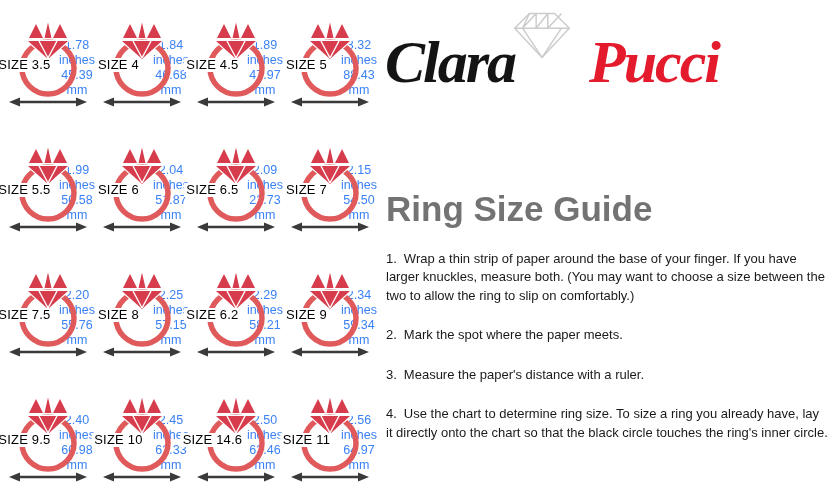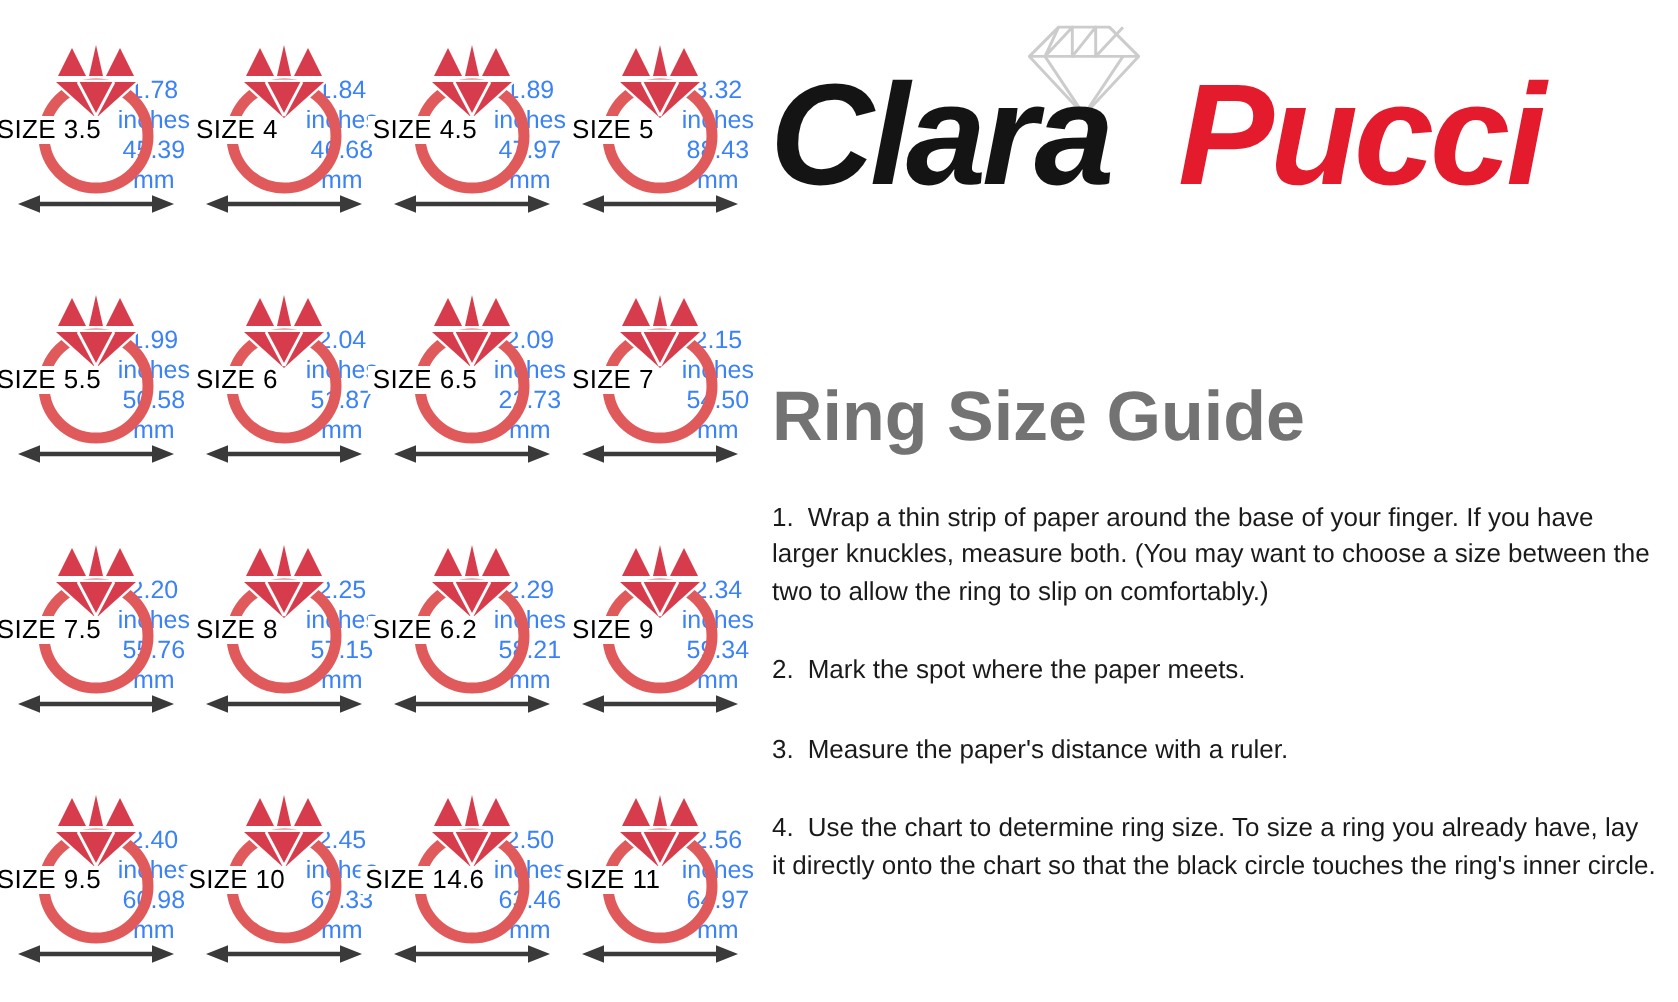--- a/index.html
+++ b/index.html
@@ -20,22 +20,22 @@
   .size-chip {
     position:absolute; left:50%; top:37px; transform:translateX(-50%);
     background:#fff; padding:0 2px; font-size:13px; color:#000; white-space:nowrap;
     line-height:1.1; letter-spacing:0.2px;
   }
   .dims { margin-top:6px; text-align:center; font-size:12.5px; line-height:1.2; color:#3b82f6; }
 
   
   .brand { position:absolute; left:385px; top:8px; width:450px; height:100px; }
   .brand-word {
-    position:absolute; font-family:Liberation Sans, sans-serif; font-style:italic; font-weight:bold;
-    font-size:72px; line-height:1; letter-spacing:-2px;
+    position:absolute; font-family:Liberation Serif, serif; font-style:italic; font-weight:bold;
+    font-size:60px; line-height:1; letter-spacing:-2px;
   }
   .brand-clara { left:0; top:24px; color:#141414; }
   .brand-pucci { left:204px; top:24px; color:var(--brand-red); }
   .brand-diamond { position:absolute; left:118px; top:0; }
 
   
   .guide-title {
     position:absolute; left:386px; top:189px; font-size:35px; font-weight:bold; color:#737373;
     letter-spacing:0px;
   }

